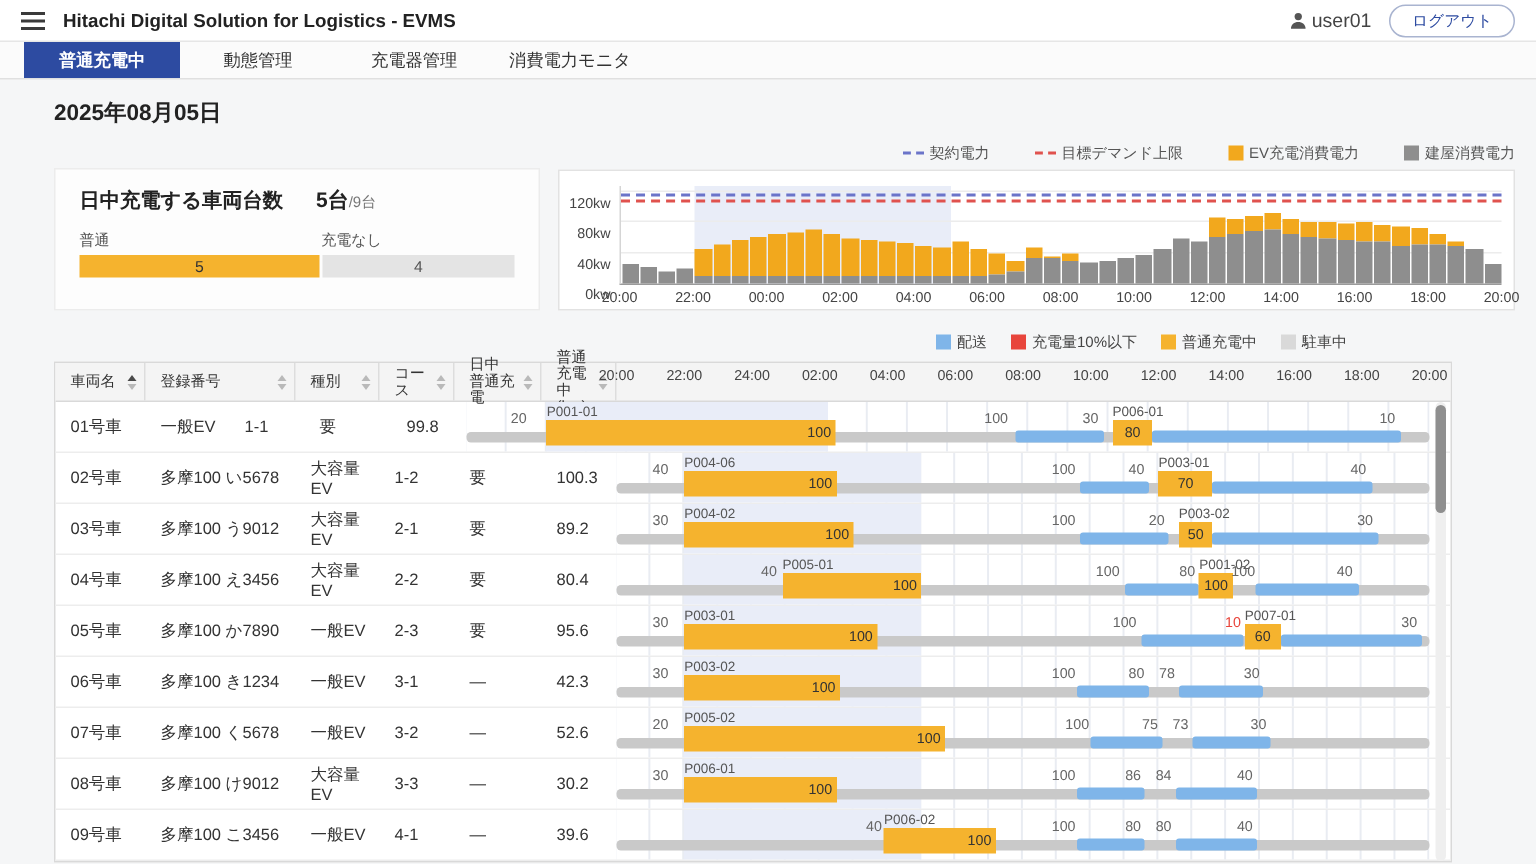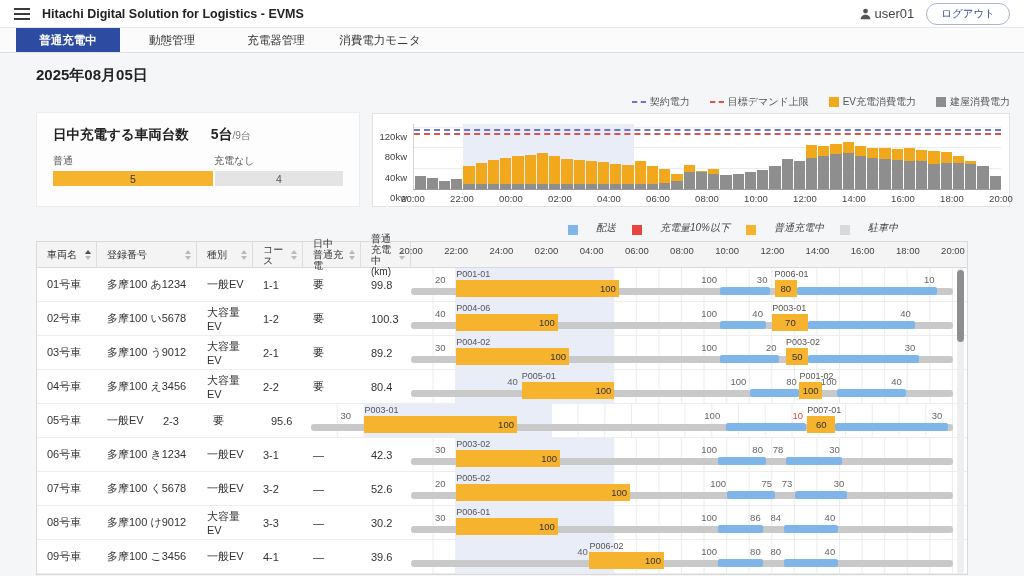--- a/index.html
+++ b/index.html
@@ -27,42 +27,42 @@
   .sumcard { width:324px; height:95px; background:#fdfdfd; border:1px solid #ececec; padding:12px 16px 0; }
   .sumhead { display:flex; align-items:baseline; gap:22px; }
   .sumtitle { font-size:13.5px; font-weight:bold; color:#222; }
   .sumval { font-size:14px; font-weight:bold; color:#222; }
   .sumtotal { font-size:10px; color:#777; }
   .sumbars { margin-top:10px; }
   .sumlabels { display:flex; font-size:10px; color:#555; margin-bottom:3px; }
   .sumbar { display:flex; height:15px; gap:2px; }
   .sumbar div { display:flex; align-items:center; justify-content:center; font-size:10.5px; color:#333; }
   .chartcol { flex:1; display:flex; flex-direction:column; }
-  .chart-legend { display:flex; justify-content:flex-end; gap:20px; align-items:center;
+  .chart-legend { display:flex; justify-content:flex-end; gap:30px; align-items:center;
     height:14px; margin-bottom:4px; font-size:10px; color:#555; }
   .cl-item { display:flex; align-items:center; gap:4px; }
   .cl-dash { width:14px; height:0; border-top:2px dashed #999; }
   .cl-sq { width:10px; height:10px; }
   .chartcard { height:94px; background:#fff; border:1px solid #e2e2e2; padding:10px 8px 0 6px;
     display:flex; }
   .ylabels { width:34px; position:relative; font-size:9.5px; color:#444; }
   .ylabels span { position:absolute; right:6px; transform:translateY(50%); }
   .plotwrap { flex:1; }
   .plot { height:66px; position:relative; border-bottom:1px solid #9a9a9a; border-left:1px solid #d5d5d5; }
   .plot .grid { position:absolute; left:0; right:0; height:1px; background:#ececec; }
   .plot .shade, .gcell .night { position:absolute; top:0; bottom:0; background:#e9edf8; }
   .plot .bars { position:absolute; left:0; right:0; top:0; bottom:0; display:flex; }
   .stack { flex:1; margin:0 .5px; display:flex; flex-direction:column; justify-content:flex-end; }
   .dline { position:absolute; left:0; right:0; height:0; border-top:2px dashed #999; }
   .xlabels { position:relative; height:16px; font-size:9.5px; color:#444; }
   .xlabels span, .gticks span { position:absolute; top:3px; transform:translateX(-50%); }
   
   .tbl-legend { display:flex; justify-content:flex-end; gap:16px; align-items:center;
     margin:14px 112px 6px 0; font-size:10px; color:#444; }
-  .tl-item { display:flex; align-items:flex-end; gap:18px;font-style:italic; }
+  .tl-item { display:flex; align-items:center; gap:4px; }
   .tl-sq { width:10px; height:10px; }
   .tablecard { background:#fff; border:1px solid #d9d9d9; width:932px; }
   .thead { display:flex; height:26px; background:#f4f4f4; border-bottom:1px solid #d9d9d9; }
   .th-cell { display:flex; align-items:center; padding-left:10px; border-right:1px solid #ddd;
     cursor:pointer; }
   .th-label { font-size:10px; color:#333; white-space:pre-line; line-height:1.1; }
   .sort { display:flex; flex-direction:column; margin-left:auto; margin-right:5px; gap:2px; }
   .tri-up { width:0; height:0; border-left:3.5px solid transparent; border-right:3.5px solid transparent;
     border-bottom:4px solid #b9b9b9; }
   .tri-down { width:0; height:0; border-left:3.5px solid transparent; border-right:3.5px solid transparent;
@@ -462,21 +462,20 @@
           <span style="left: 66.6667%;">12:00</span>
           <span style="left: 75%;">14:00</span>
           <span style="left: 83.3333%;">16:00</span>
           <span style="left: 91.6667%;">18:00</span>
           <span style="left: 100%;">20:00</span>
         </div>
       </div>
     <div class="tbody" id="tbody">
         <div class="trow">
           <div class="tcell c0">01号車</div>
-          <div class="tcell c1">多摩100 あ1234</div>
           <div class="tcell c2">一般EV</div>
           <div class="tcell c3">1-1</div>
           <div class="tcell c4">要</div>
           <div class="tcell c5">99.8</div>
           <div class="gcell">
             <div class="night" style="left: 8.33333%; width: 29.1667%;"></div>
             <div class="track"></div>
             <div class="glabel" style="left: 5.41667%;">20</div>
             <div class="gchg" style="left: 8.33333%; width: 30%;">
               <div class="gchg-id">P001-01</div>
@@ -567,20 +566,21 @@
               <div class="gchg-id">P001-02</div>
               <div class="gchg-mid">100</div>
             </div>
             <div class="glabel" style="left: 77.0833%;">100</div>
             <div class="gdel" style="left: 78.5417%; width: 12.7083%;"></div>
             <div class="glabel" style="left: 89.5833%;">40</div>
           </div>
         </div>
         <div class="trow">
           <div class="tcell c0">05号車</div>
+          <div class="tcell c1">多摩100 か7890</div>
           <div class="tcell c2">一般EV</div>
           <div class="tcell c3">2-3</div>
           <div class="tcell c4">要</div>
           <div class="tcell c5">95.6</div>
           <div class="gcell">
             <div class="night" style="left: 8.33333%; width: 29.1667%;"></div>
             <div class="track"></div>
             <div class="glabel" style="left: 5.41667%;">30</div>
             <div class="gchg" style="left: 8.33333%; width: 23.75%;">
               <div class="gchg-id">P003-01</div>

